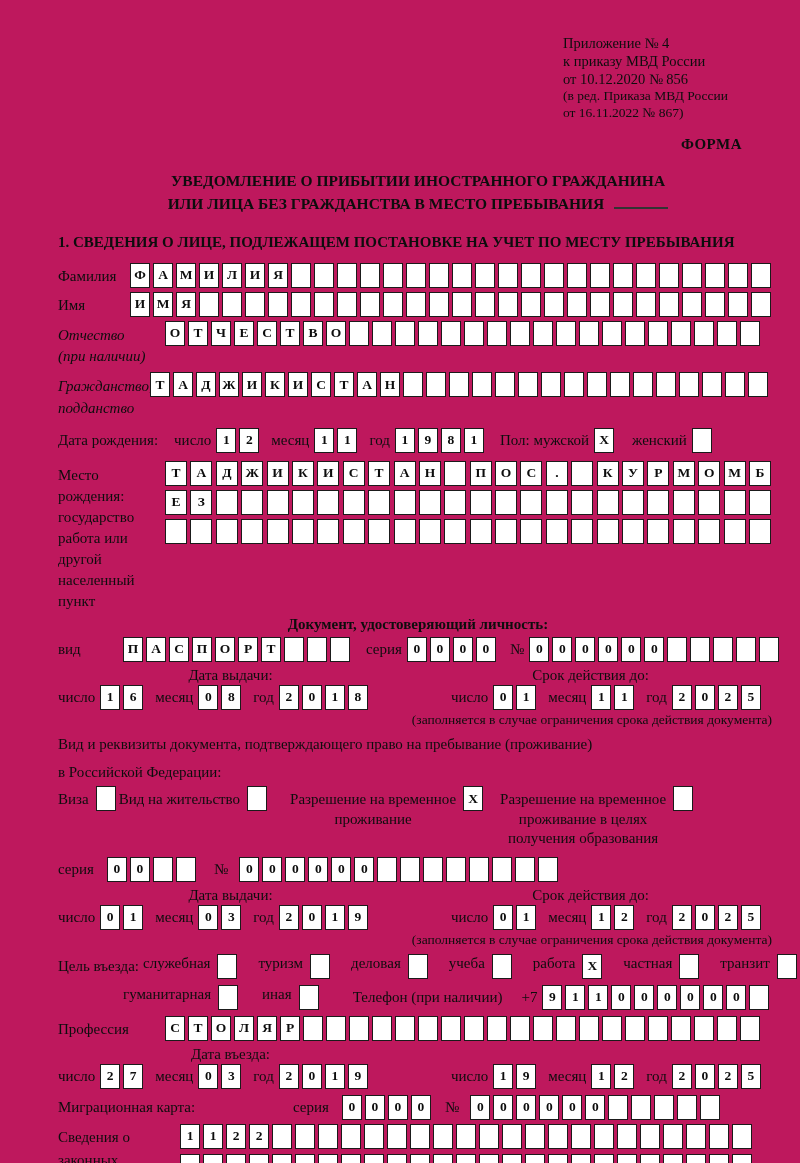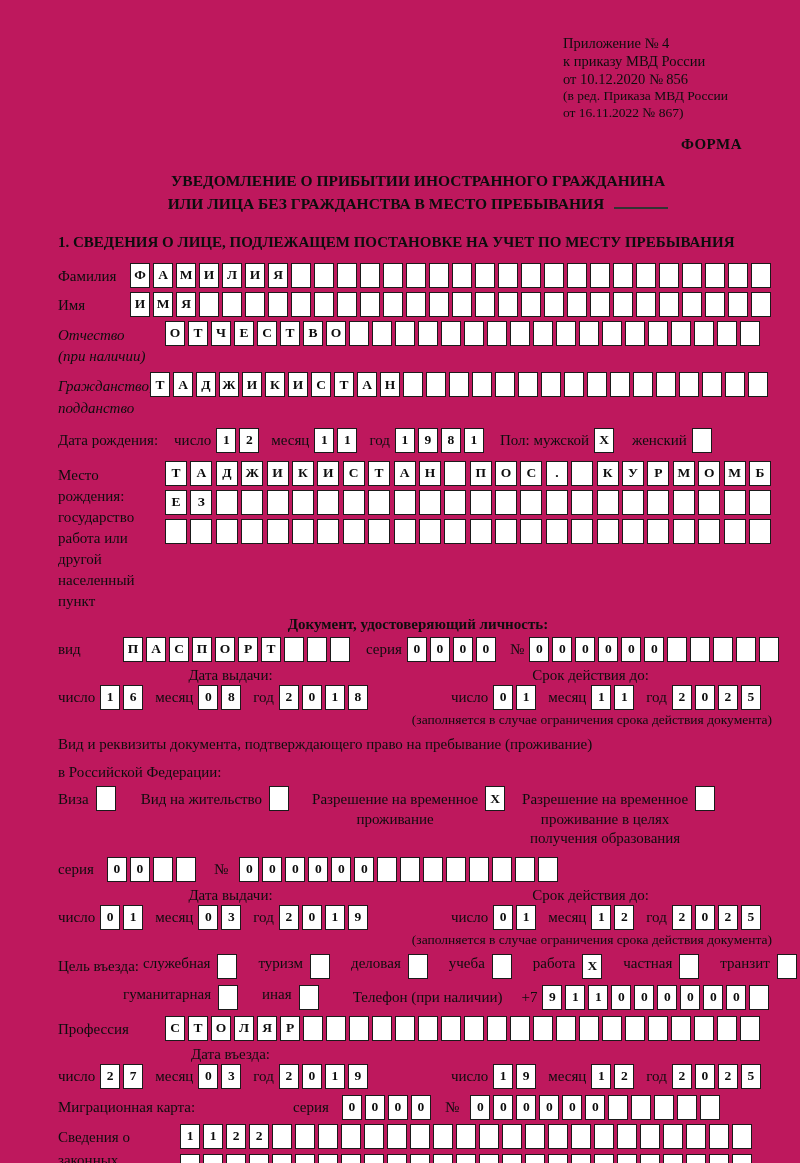--- a/index.html
+++ b/index.html
@@ -402,21 +402,21 @@
   <div class="intro">Вид и реквизиты документа, подтверждающего право на пребывание (проживание)</div>
   <div class="intro" style="margin-top:8px">в Российской Федерации:</div>
 
   <div class="row mt4">
     <span class="opt">
       <span class="lbl">Виза</span>
       <span class="cellrow">
           <span class="cell"></span>
         </span>
     </span>
-    <span class="opt" style="margin-left:22px">
+    <span class="opt" style="">
       <span class="lbl">Вид на жительство</span>
       <span class="cellrow">
           <span class="cell"></span>
         </span>
     </span>
     <span class="opt" style="margin-left:20px">
       <span class="optlines">
         <div>Разрешение на временное</div>
         <div>проживание</div>
       </span>

